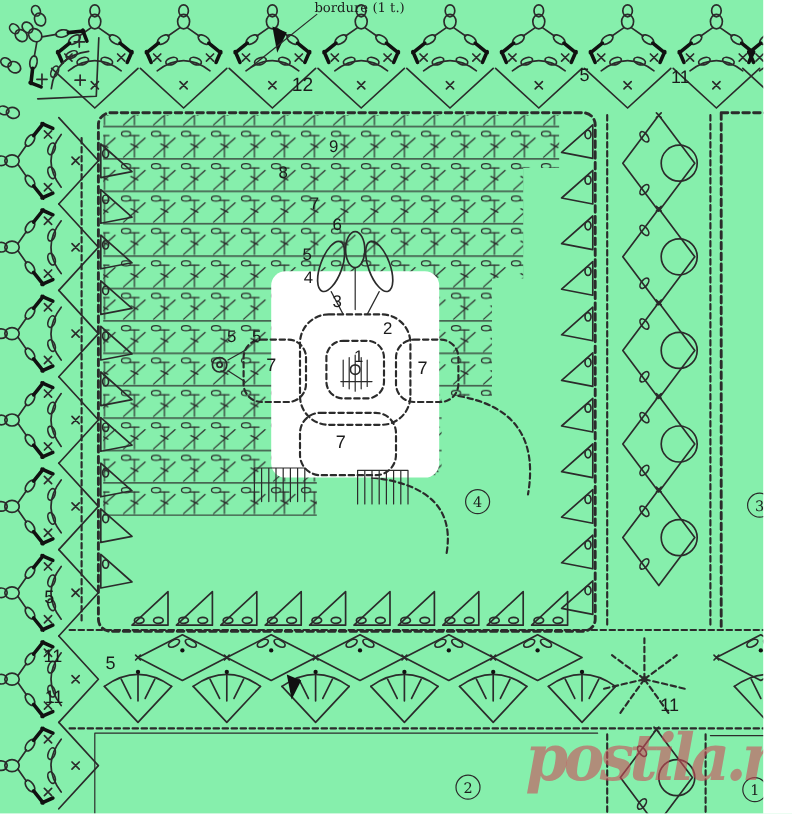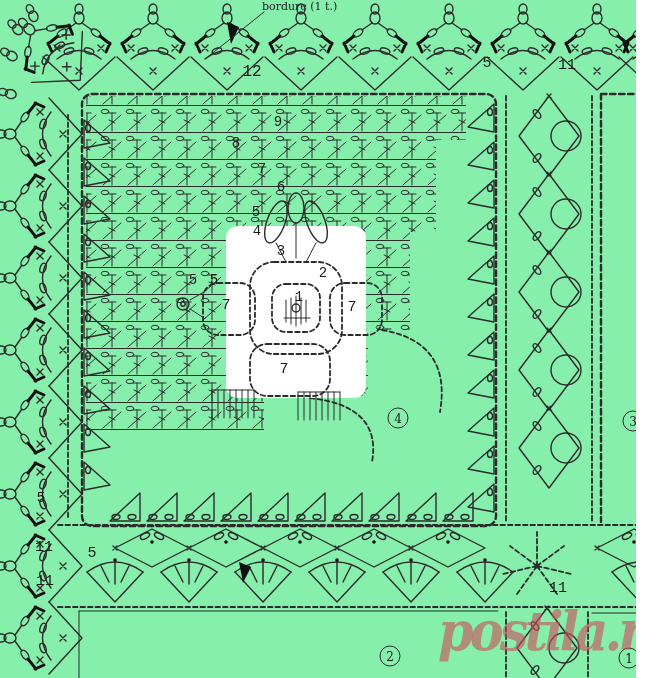--- a/index.html
+++ b/index.html
@@ -13,21 +13,21 @@
   .chain{fill:none;stroke:#2b2b2b;stroke-width:2.4;stroke-dasharray:5.5 3.5;stroke-linecap:round;}
   .chainT{fill:none;stroke:#2b2b2b;stroke-width:1.8;stroke-dasharray:4.5 3;stroke-linecap:round;}
   .fillb{fill:#111;stroke:none;}
   .annotation{
     position:absolute;color:#1c1c1c;white-space:nowrap;
     font-family:"DejaVu Serif",serif;
   }
   .bordure{left:262px;top:0px;font-size:11px;}
   .num{
     position:absolute;transform:translate(-50%,-50%);
-    color:#1b1b1b;font-family:Liberation Mono, monospace;line-height:1;white-space:nowrap;
+    color:#1b1b1b;font-family:Liberation Sans, sans-serif;line-height:1;white-space:nowrap;
   }
   .circled{
     position:absolute;transform:translate(-50%,-50%);
     width:19px;height:19px;border:1.3px solid #2b2b2b;border-radius:50%;
     display:flex;align-items:center;justify-content:center;
     font-size:12px;color:#1b1b1b;font-family:"DejaVu Serif",serif;background:transparent;
   }
   .watermark{
     position:absolute;left:438px;top:599px;
     font:italic 700 54px "DejaVu Serif",serif;

